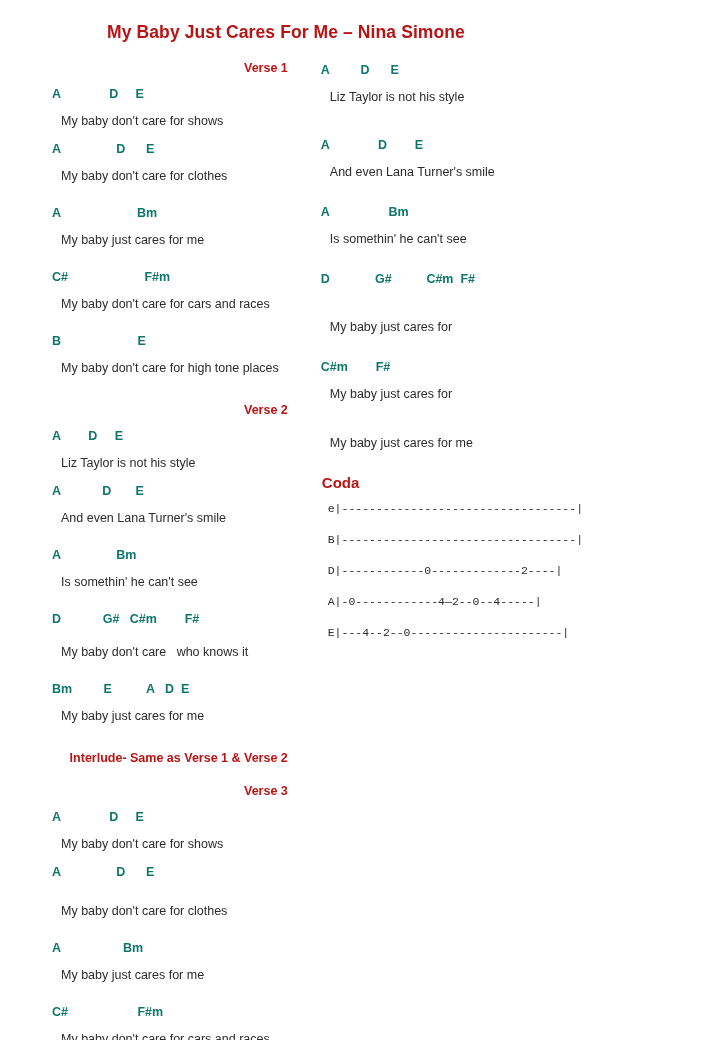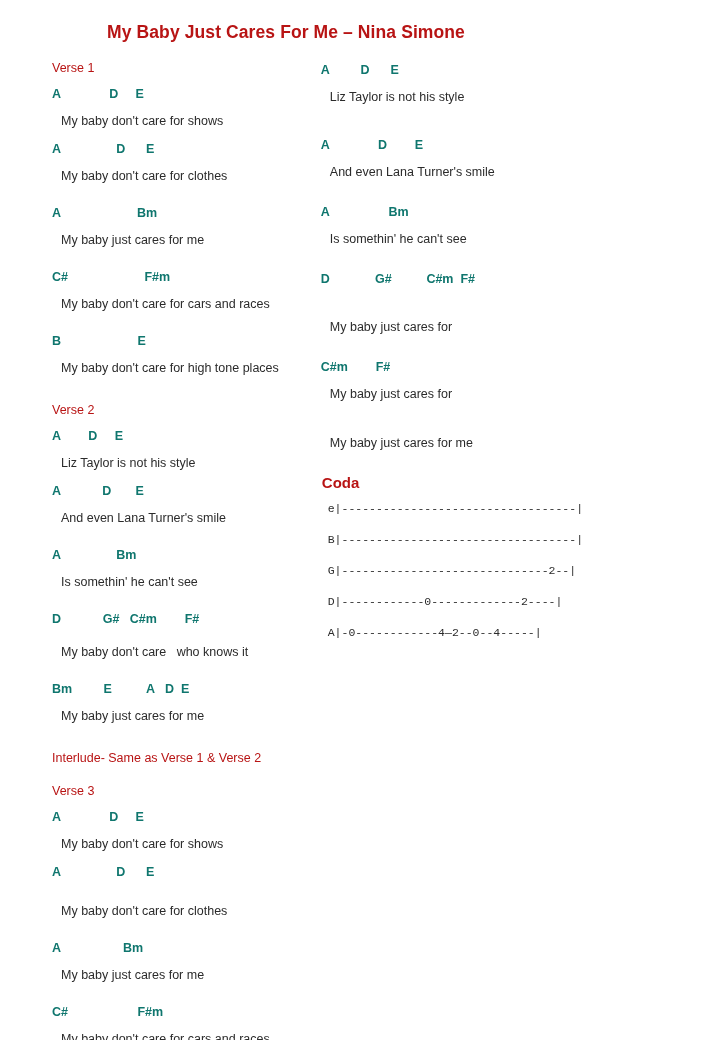--- a/index.html
+++ b/index.html
@@ -41,25 +41,26 @@
   .col-left {
     width: 340px;
     padding-left: 42px;
   }
   .col-right {
     width: 380px;
     padding-left: 33px;
   }
   .section-head {
     color: #b81414;
-    font-weight: normal;
+    font-weight: bold;
     font-size: 12.5px;
     margin: 0 0 9px 0;
     line-height: 15px;
     white-space: pre;
+    text-align: right;
   }
   .block { margin: 0 0 9px 0; }
   .chordline {
     color: #0f766e;
     font-weight: bold;
     font-size: 12.5px;
     line-height: 18px;
     white-space: pre;
     font-family: "Liberation Sans", sans-serif;
     margin: 0;
@@ -229,21 +230,21 @@
         <div class="lyricline">My baby just cares for me</div>
       </div>
 
       <div class="gap-12"></div>
 
       <div class="coda-head">Coda</div>
 
       <div class="tab-block">
         <div class="tabline"> e|----------------------------------|</div>
         <div class="tabline"> B|----------------------------------|</div>
-        <div class="tabline"> G|------------------------------2--|</div>
         <div class="tabline"> D|------------0-------------2----|</div>
         <div class="tabline"> A|-0------------4—2--0--4-----|</div>
+        <div class="tabline"> E|---4--2--0----------------------|</div>
       </div>
 
     </div>
 
   </div>
 </div>
 
 </body></html>

